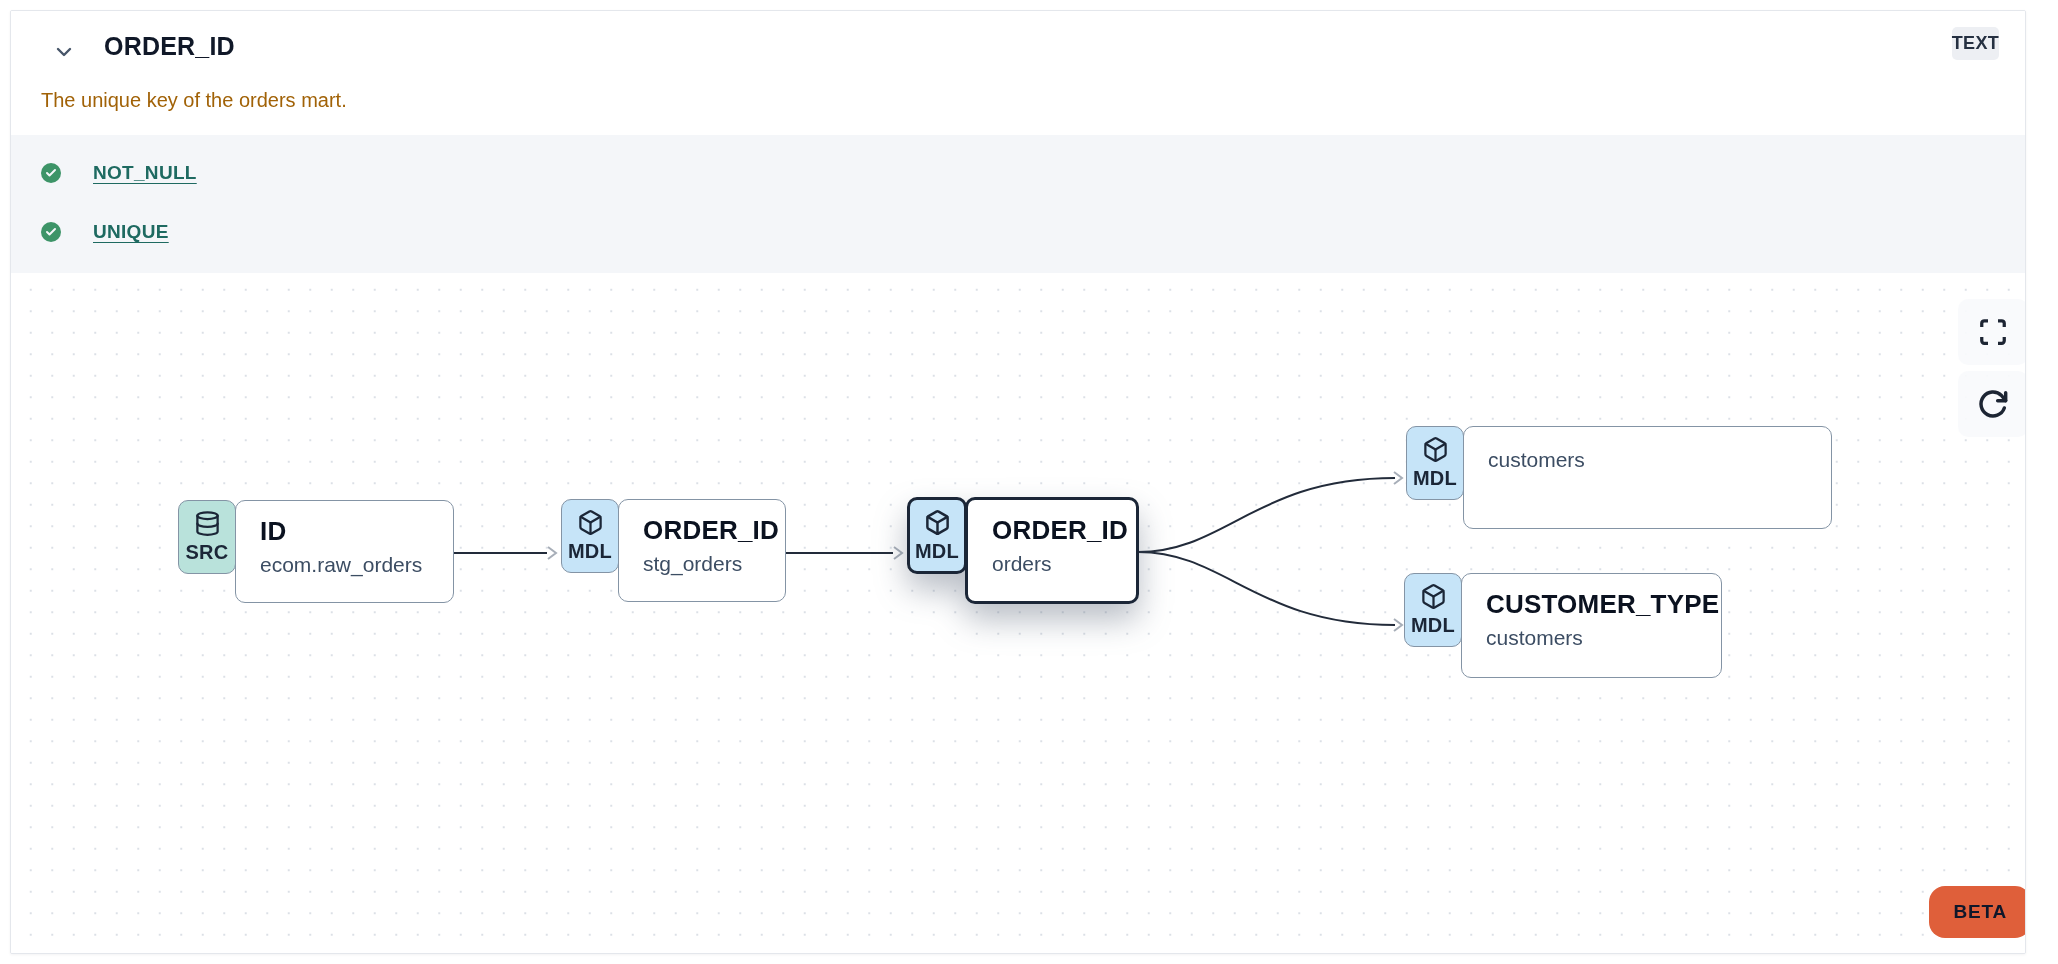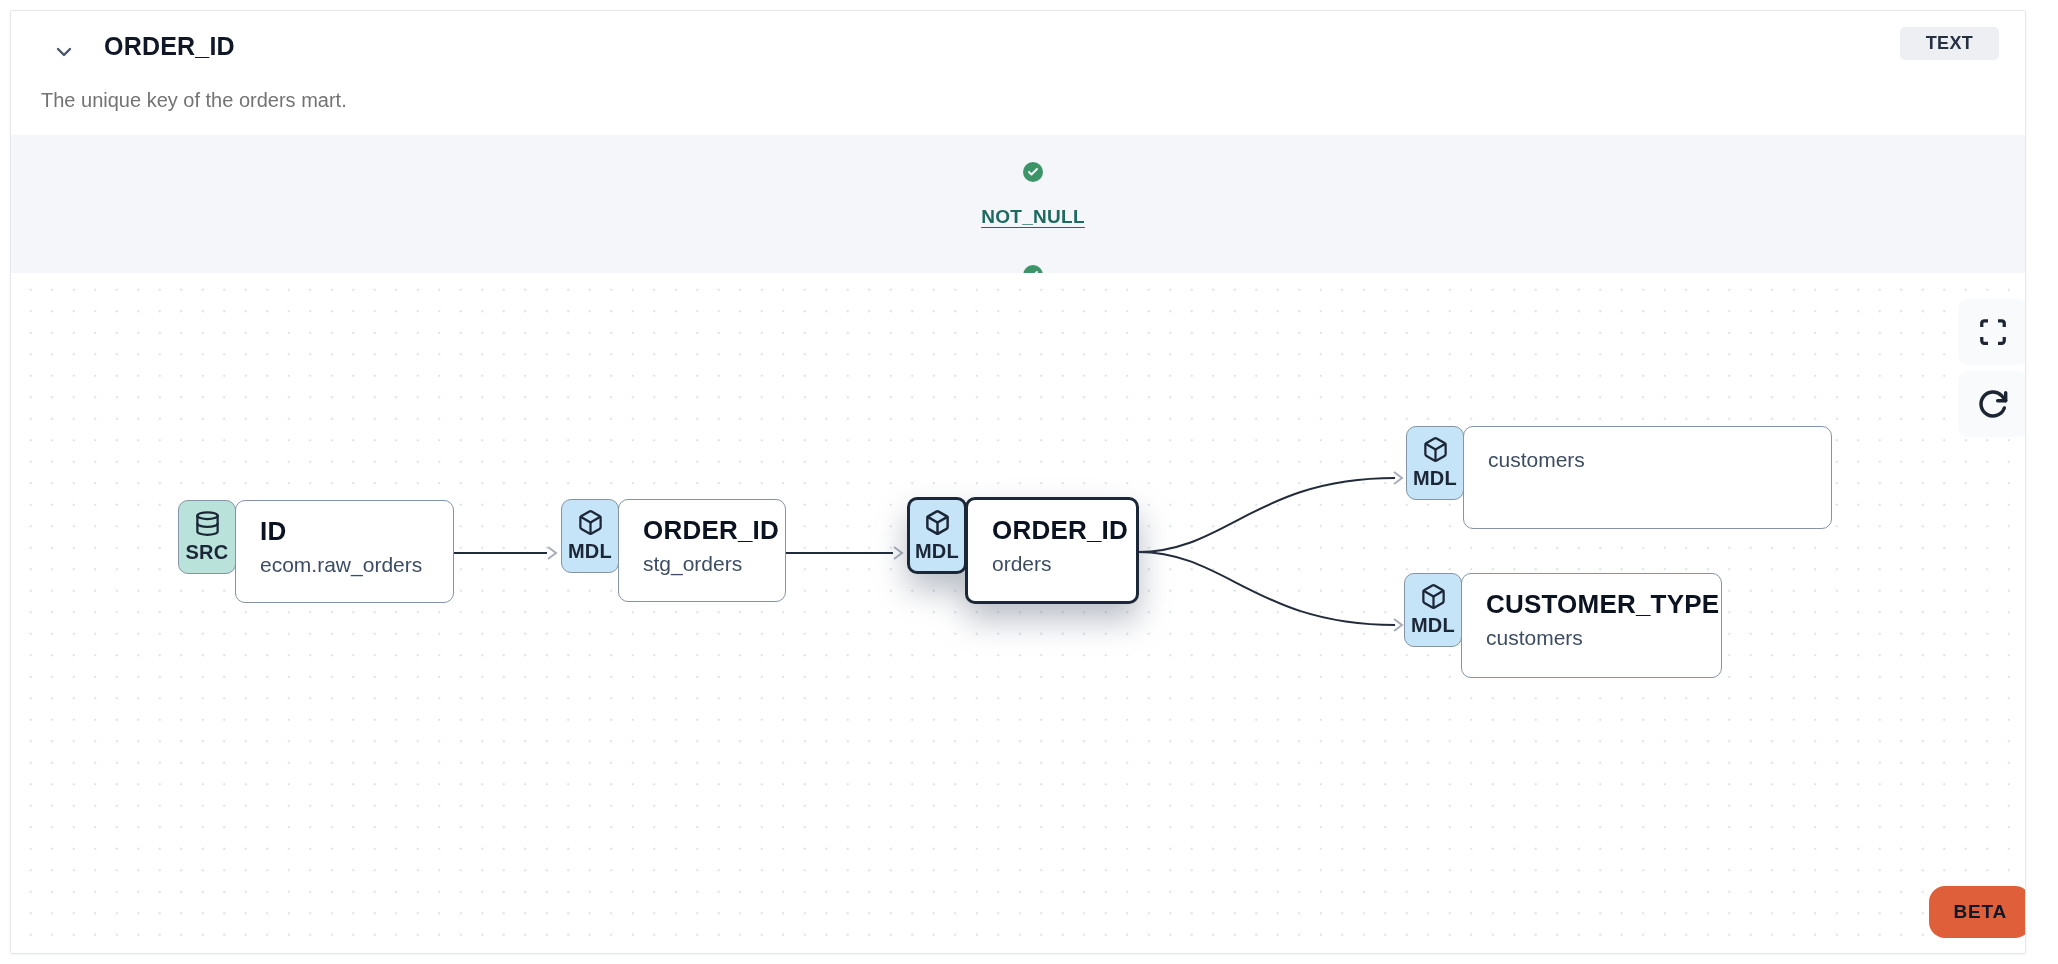--- a/index.html
+++ b/index.html
@@ -19,34 +19,34 @@
     position:absolute; left:36px; top:24px; width:34px; height:34px;
     background:transparent; border:none; color:#475569; cursor:pointer;
     display:flex; align-items:center; justify-content:center;
   }
   .page-title {
     position:absolute; left:93px; top:21px; font-size:25px; font-weight:600;
     color:#101828; letter-spacing:.2px;
   }
   .type-badge {
     position:absolute; right:26px; top:16px; background:#edeff3; color:#253041;
-    font-size:18px; font-weight:600; padding:6px 26px; border-radius:5px;
+    font-size:18px; font-weight:600; padding:6px 0; border-radius:5px;
     letter-spacing:.3px;
   }
   .description {
-    position:absolute; left:30px; top:78px; font-size:20px; color:#737373;
+    position:absolute; left:30px; top:78px; font-size:20px; color:#a16207;
   }
 
   
   .tests-section {
     position:absolute; left:0; top:124px; width:100%; height:138px;
     background:#f4f6f9; padding:27px 0 0 30px;
     display:flex; flex-direction:column; gap:37px;
   }
-  .test-row { display:flex; align-items:center; gap:24px;flex-direction:column; }
+  .test-row { display:flex; align-items:center; gap:32px; }
   .check-icon {
     width:20px; height:20px; border-radius:50%; background:#3d9468;
     display:flex; align-items:center; justify-content:center; color:#f4f6f9;
     flex:0 0 auto;
   }
   .test-link {
     font-size:19px; font-weight:600; color:#1e6a61; letter-spacing:.3px;
     text-decoration:underline; text-underline-offset:4px; cursor:pointer;
   }
 

